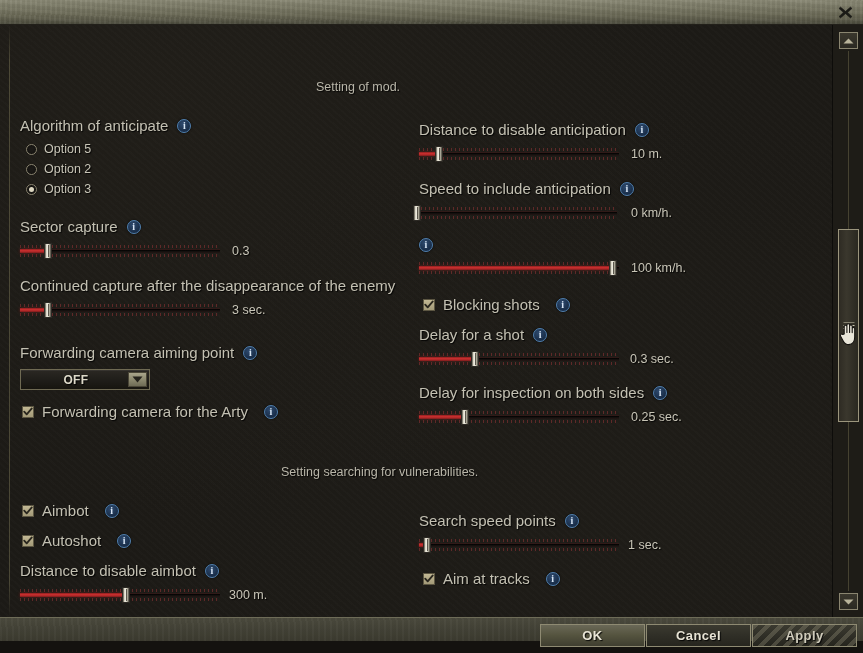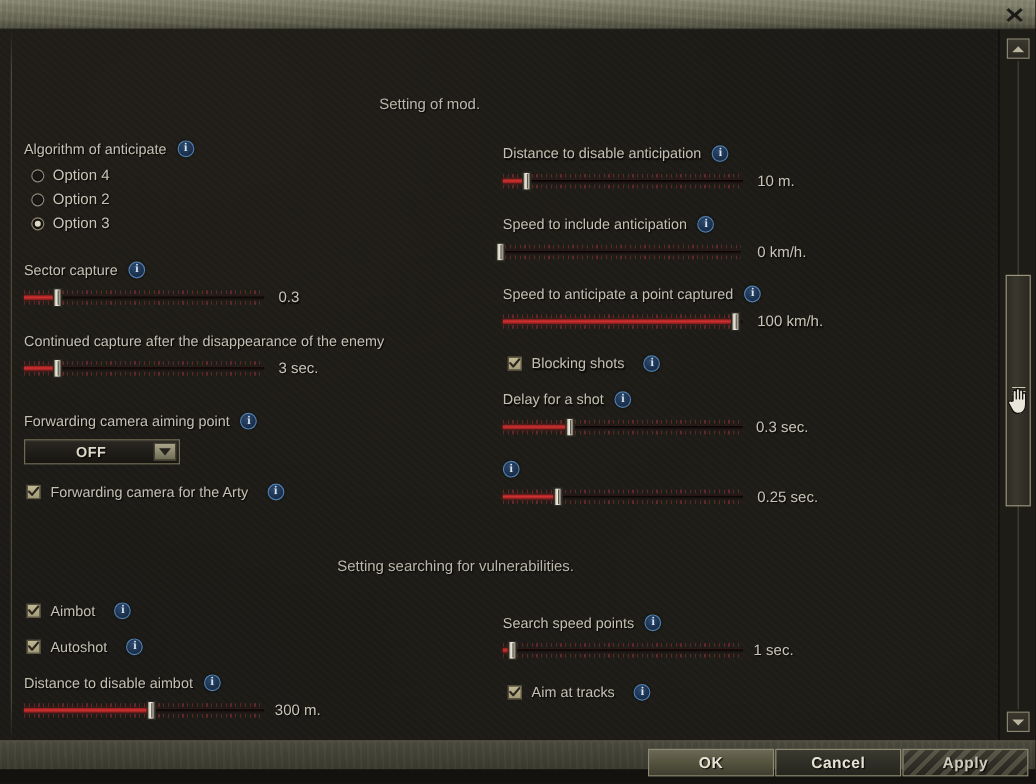--- a/index.html
+++ b/index.html
@@ -90,21 +90,21 @@
     color: #b9b6a9;
     text-shadow: 1px 1px 1px rgba(0,0,0,0.8);
     white-space: nowrap;
     z-index: 3;
   }
 
   
   .ctl { position: absolute; z-index: 3; }
 
   .lbl {
-    font-size: 12px;
+    font-size: 15px;
     color: #c3c0b2;
     text-shadow: 1px 1px 1px rgba(0,0,0,0.85);
     white-space: nowrap;
   }
 
   .row { display: flex; align-items: center; }
 
   
   .info-icon {
     display: inline-block;
@@ -354,21 +354,21 @@
     <div class="section-head" style="left:316px; top:55px;">Setting of mod.</div>
 
     <div class="ctl" style="left:20px; top:92px;">
       <div class="row" style="gap:9px;">
         <span class="lbl">Algorithm of anticipate</span>
         <span class="info-icon"></span>
       </div>
       <div style="margin-top:5px; margin-left:6px;">
         <div class="radio-row">
           <span class="radio"></span>
-          <span class="radio-lbl">Option 4</span>
+          <span class="radio-lbl">Option 5</span>
         </div>
         <div class="radio-row">
           <span class="radio"></span>
           <span class="radio-lbl">Option 2</span>
         </div>
         <div class="radio-row">
           <span class="radio on"></span>
           <span class="radio-lbl">Option 3</span>
         </div>
       </div>
@@ -455,21 +455,20 @@
         <div class="sl-track"></div>
         <div class="sl-fill" style="width: 0px;"></div>
         <div class="sl-ticks-bot"></div>
         <div class="sl-handle" style="left: 0px;"></div>
         <div class="sl-value" style="left:214px;">0 km/h.</div>
       </div>
     </div>
 
     <div class="ctl" style="left:419px; top:213px;">
       <div class="row" style="gap:9px;">
-        <span class="lbl">Speed to anticipate a point captured</span>
         <span class="info-icon"></span>
       </div>
       <div class="slider" style="margin-top:8px;">
         <div class="sl-ticks-top"></div>
         <div class="sl-track"></div>
         <div class="sl-fill" style="width: 194px;"></div>
         <div class="sl-ticks-bot"></div>
         <div class="sl-handle" style="left: 194px;"></div>
         <div class="sl-value">100 km/h.</div>
       </div>
@@ -497,20 +496,21 @@
         <div class="sl-track"></div>
         <div class="sl-fill" style="width: 56px;"></div>
         <div class="sl-ticks-bot"></div>
         <div class="sl-handle" style="left: 56px;"></div>
         <div class="sl-value" style="left:211px;">0.3 sec.</div>
       </div>
     </div>
 
     <div class="ctl" style="left:419px; top:359px;">
       <div class="row" style="gap:9px;">
+        <span class="lbl">Delay for inspection on both sides</span>
         <span class="info-icon"></span>
       </div>
       <div class="slider" style="margin-top:8px;">
         <div class="sl-ticks-top"></div>
         <div class="sl-track"></div>
         <div class="sl-fill" style="width: 46px;"></div>
         <div class="sl-ticks-bot"></div>
         <div class="sl-handle" style="left: 46px;"></div>
         <div class="sl-value" style="left:212px;">0.25 sec.</div>
       </div>

